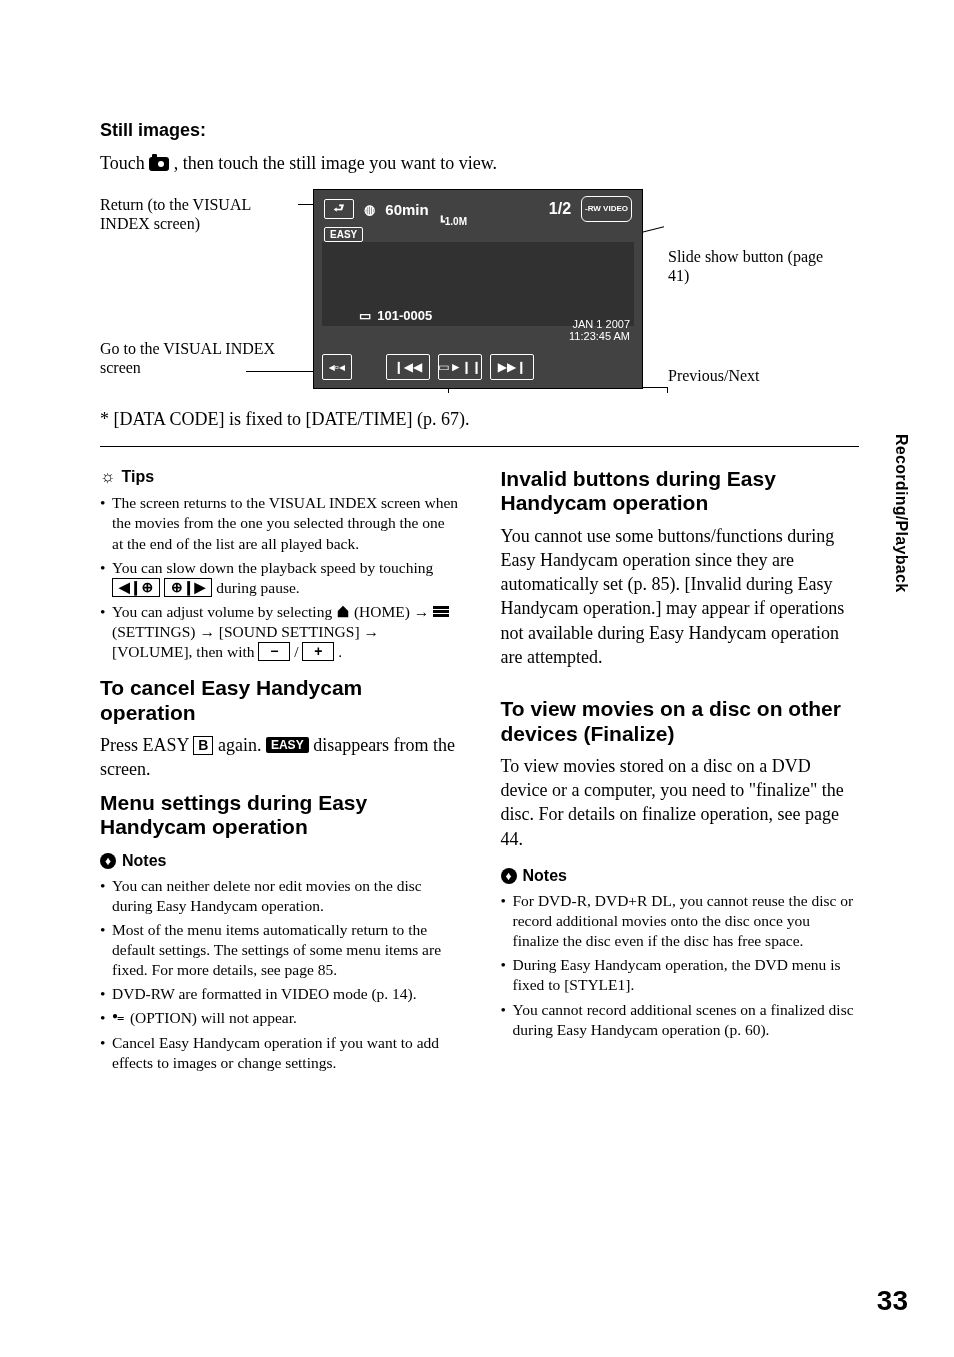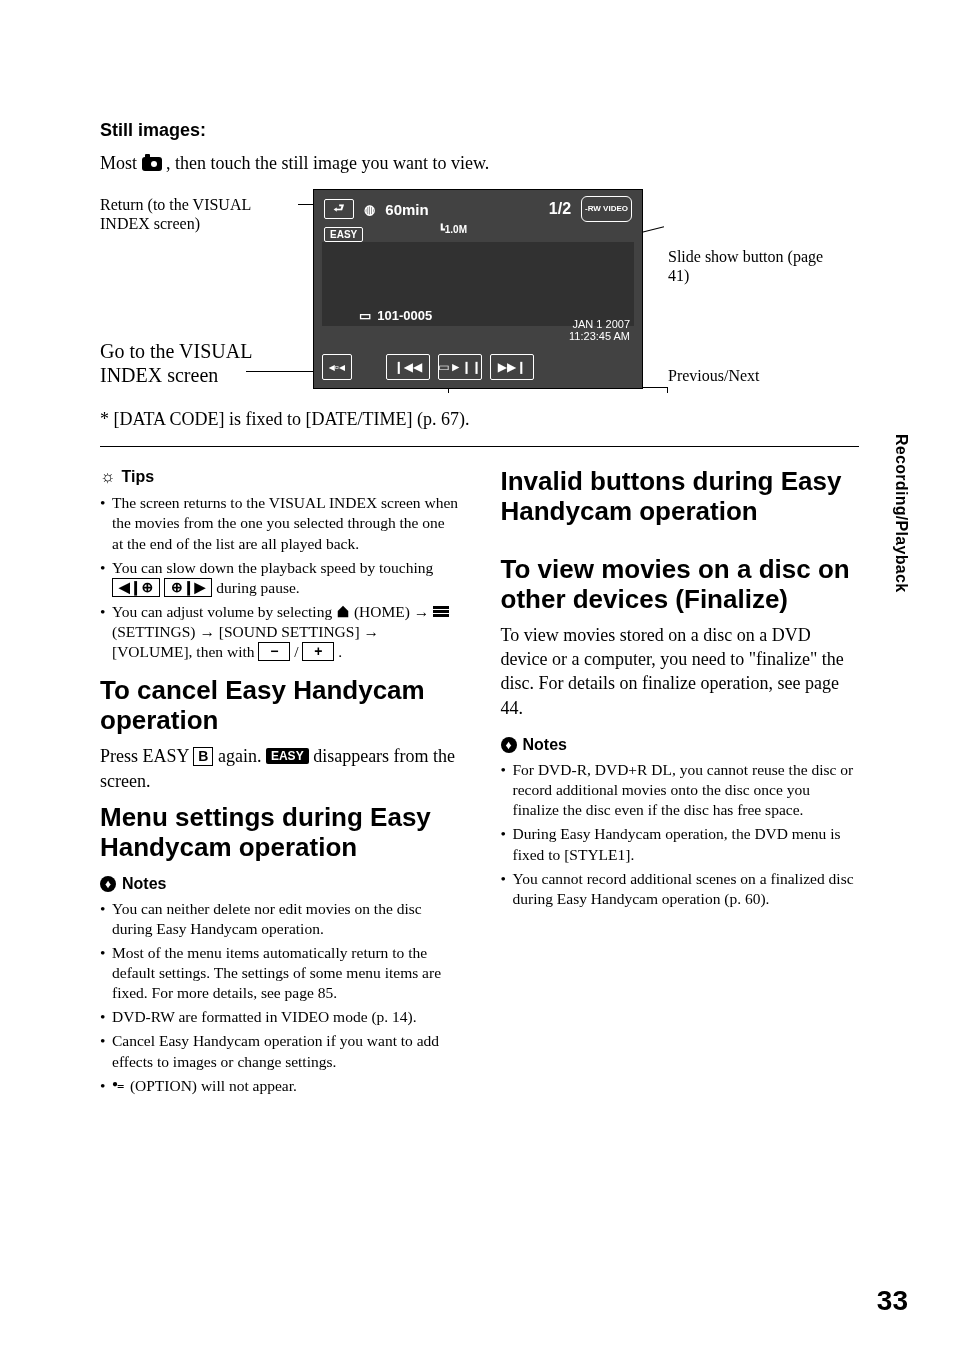--- a/index.html
+++ b/index.html
@@ -89,21 +89,21 @@
     display: flex; align-items: center; gap: 8px;
   }
   .sc-btn {
     width: 44px; height: 26px;
     border: 1.5px solid #fff; border-radius: 2px;
     display: flex; align-items: center; justify-content: center;
     font-size: 12px;
   }
   .sc-btn.small { width: 30px; }
   .label-left1 { position: absolute; left: -38px; top: 6px; width: 200px; font-size: 16px; line-height: 1.2; }
-  .label-left2 { position: absolute; left: -38px; top: 150px; width: 200px; font-size: 20px; line-height: 1.2; }
+  .label-left2 { position: absolute; left: -38px; top: 150px; width: 200px; font-size: 16px; line-height: 1.2; }
   .label-right1 { position: absolute; left: 530px; top: 58px; width: 180px; font-size: 16px; line-height: 1.2; }
   .label-right2 { position: absolute; left: 530px; top: 178px; width: 180px; font-size: 16px; }
   .lead-h { position: absolute; border-top: 1px solid #000; }
   .footnote {
     font-size: 18px;
     margin: 4px 0 16px 0;
   }
   .divider {
     border: none;
     border-top: 1.5px solid #000;
@@ -145,21 +145,21 @@
   }
   ul.tips li::before, ul.notes li::before {
     content: "•";
     position: absolute;
     left: 0;
     top: 0;
   }
   .section-h {
     font-family: Arial, Helvetica, sans-serif;
     font-weight: bold;
-    font-size: 26px;
+    font-size: 21px;
     line-height: 1.15;
     margin: 10px 0 8px 0;
   }
   .inline-box {
     display: inline-block;
     border: 1.3px solid #000;
     padding: 0 4px;
     font-family: Arial, sans-serif;
     font-weight: bold;
     font-size: 14px;
@@ -245,41 +245,41 @@
     content:"="; font-weight:bold; position:absolute; left:5px; top:-1px; font-size:13px;
   }
 </style>
 </head>
 <body>
 
 <div class="page">
 
   <div class="heading-still">Still images:</div>
   <p class="body-text">
-    <span>Most </span>
+    <span>Touch </span>
     <span class="camera-icon"></span>
     <span> , then touch the still image you want to view.</span>
   </p>
 
   <div class="diagram-wrap">
     <div class="label-left1">Return (to the VISUAL INDEX screen)</div>
     <div class="lead-h" style="left:160px; top:15px; width:30px;"></div>
     <div class="label-left2">Go to the VISUAL INDEX screen</div>
     <div class="lead-h" style="left:108px; top:182px; width:70px;"></div>
     <div class="label-right1">Slide show button (page 41)</div>
     <div class="lead-h" style="left:395px; top:70px; width:135px; transform:rotate(-14deg); transform-origin:left;"></div>
     <div class="label-right2">Previous/Next</div>
     <div class="lead-h" style="left:310px; top:198px; width:220px; border-top:1px solid #000; border-left:1px solid #000; border-right:1px solid #000; height:6px; border-bottom:none;"></div>
 
     <div class="screenshot-box">
       <div class="sc-row1">
         <span class="return-btn">⮐</span>
         <span class="disc-icon">◍</span>
         <span style="font-size:15px;">60min</span>
-        <span style="font-size:10px; position:relative; top:20px;">┗<span>1.0M</span></span>
+        <span style="font-size:10px; position:relative; top:12px;">┗<span>1.0M</span></span>
         <span style="flex:1"></span>
         <span style="font-size:16px;">1/2</span>
         <span style="font-size:8px; border:1px solid #fff; border-radius:6px; padding:8px 3px; line-height:1; text-align:center;"><span>-RW VIDEO</span></span>
       </div>
       <div class="easy-badge">EASY</div>
       <div class="photo-area"></div>
       <div class="sc-row-folder">
         <span>▭</span>
         <span>101-0005</span>
       </div>
@@ -346,30 +346,31 @@
       <div class="section-h">Menu settings during Easy Handycam operation</div>
 
       <div class="notes-header" style="margin-top:12px;">
         <span class="notes-icon">♦</span>
         <span>Notes</span>
       </div>
       <ul class="notes">
         <li>You can neither delete nor edit movies on the disc during Easy Handycam operation.</li>
         <li>Most of the menu items automatically return to the default settings. The settings of some menu items are fixed. For more details, see page 85.</li>
         <li>DVD-RW are formatted in VIDEO mode (p. 14).</li>
-        <li>Cancel Easy Handycam operation if you want to add effects to images or change settings.</li>
         <li>
           <span class="option-icon"></span>
           <span> (OPTION) will not appear.</span>
         </li>
+        <li>Cancel Easy Handycam operation if you want to add effects to images or change settings.</li>
       </ul>
     </div>
 
     <div class="col">
       <div class="section-h" style="margin-top:0;">Invalid buttons during Easy Handycam operation</div>
+      <p class="body-text">You cannot use some buttons/functions during Easy Handycam operation since they are automatically set (p. 85). [Invalid during Easy Handycam operation.] may appear if operations not available during Easy Handycam operation are attempted.</p>
 
       <div class="section-h" style="margin-top:28px;">To view movies on a disc on other devices (Finalize)</div>
       <p class="body-text">To view movies stored on a disc on a DVD device or a computer, you need to "finalize" the disc. For details on finalize operation, see page 44.</p>
 
       <div class="notes-header" style="margin-top:16px;">
         <span class="notes-icon">♦</span>
         <span>Notes</span>
       </div>
       <ul class="notes">
         <li>For DVD-R, DVD+R DL, you cannot reuse the disc or record additional movies onto the disc once you finalize the disc even if the disc has free space.</li>

